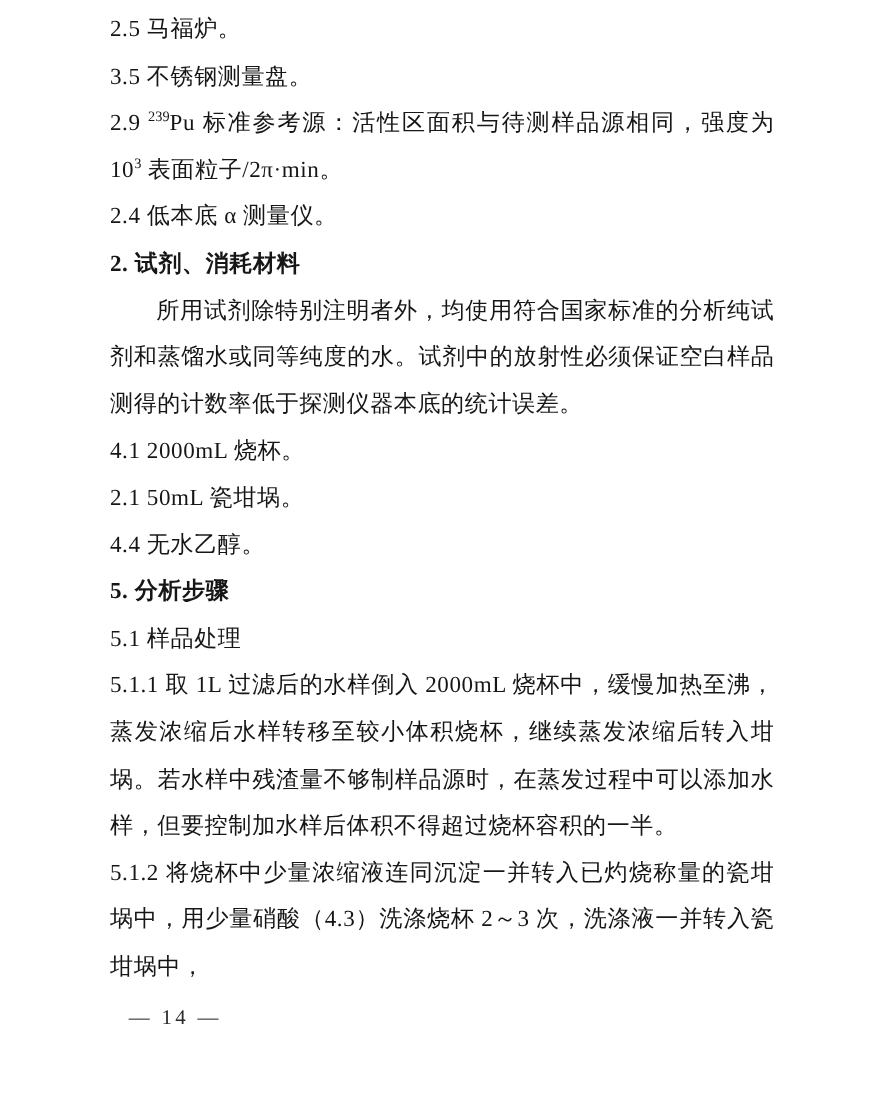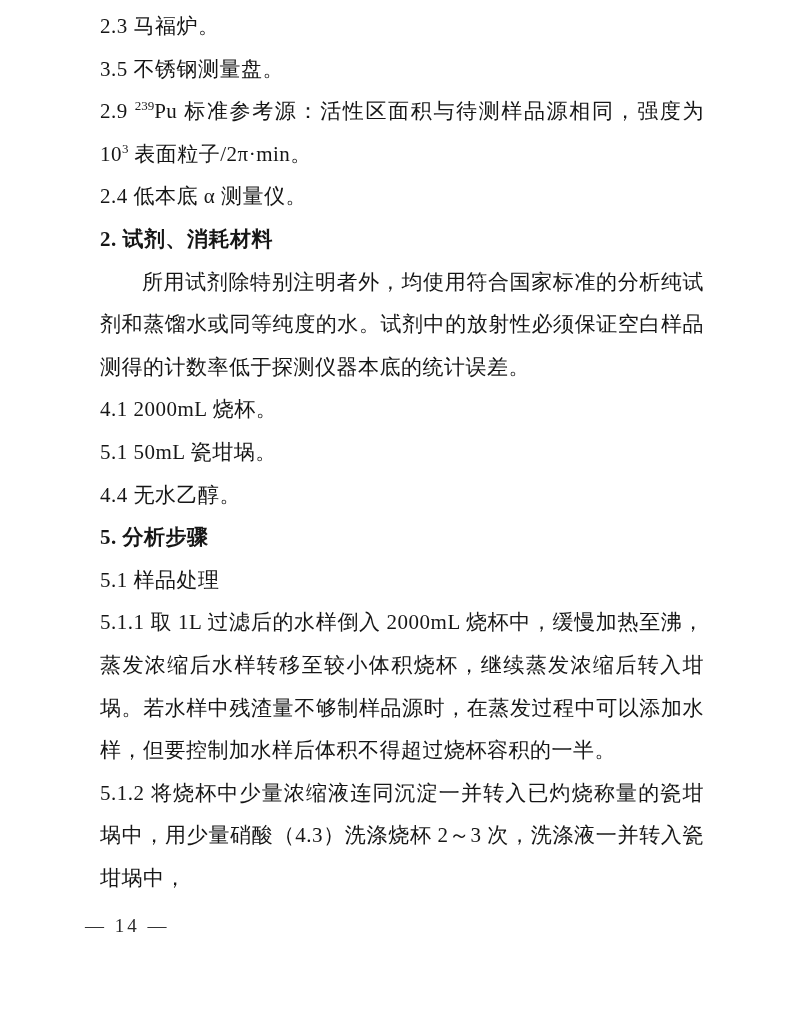--- a/index.html
+++ b/index.html
@@ -38,48 +38,48 @@
     text-indent: 2em;
   }
   sup {
     font-size: 0.62em;
     line-height: 0;
     vertical-align: super;
     letter-spacing: 0;
   }
   .footer {
     position: absolute;
-    left: 85px;
+    left: 117px;
     top: 913px;
     font-size: 19px;
     line-height: 26px;
     color: #2a2a2a;
     letter-spacing: 3px;
   }
 </style>
 </head>
 <body>
 
 <div class="page-body">
 
-  <p class="line no-justify">2.3 马福炉。</p>
+  <p class="line no-justify">2.5 马福炉。</p>
 
   <p class="line no-justify">3.5 不锈钢测量盘。</p>
 
   <p class="line"><span>2.9 </span><sup>239</sup><span>Pu 标准参考源：活性区面积与待测样品源相同，强度为 10</span><sup>3</sup><span> 表面粒子/2π·min。</span></p>
 
   <p class="line no-justify">2.4 低本底 α 测量仪。</p>
 
   <p class="line no-justify heading">2. 试剂、消耗材料</p>
 
   <p class="line first-indent">所用试剂除特别注明者外，均使用符合国家标准的分析纯试剂和蒸馏水或同等纯度的水。试剂中的放射性必须保证空白样品测得的计数率低于探测仪器本底的统计误差。</p>
 
   <p class="line no-justify">4.1 2000mL 烧杯。</p>
 
-  <p class="line no-justify">5.1 50mL 瓷坩埚。</p>
+  <p class="line no-justify">2.1 50mL 瓷坩埚。</p>
 
 
   <p class="line no-justify">4.4 无水乙醇。</p>
 
   <p class="line no-justify heading">5. 分析步骤</p>
 
   <p class="line no-justify">5.1 样品处理</p>
 
   <p class="line">5.1.1 取 1L 过滤后的水样倒入 2000mL 烧杯中，缓慢加热至沸，蒸发浓缩后水样转移至较小体积烧杯，继续蒸发浓缩后转入坩埚。若水样中残渣量不够制样品源时，在蒸发过程中可以添加水样，但要控制加水样后体积不得超过烧杯容积的一半。</p>
 

